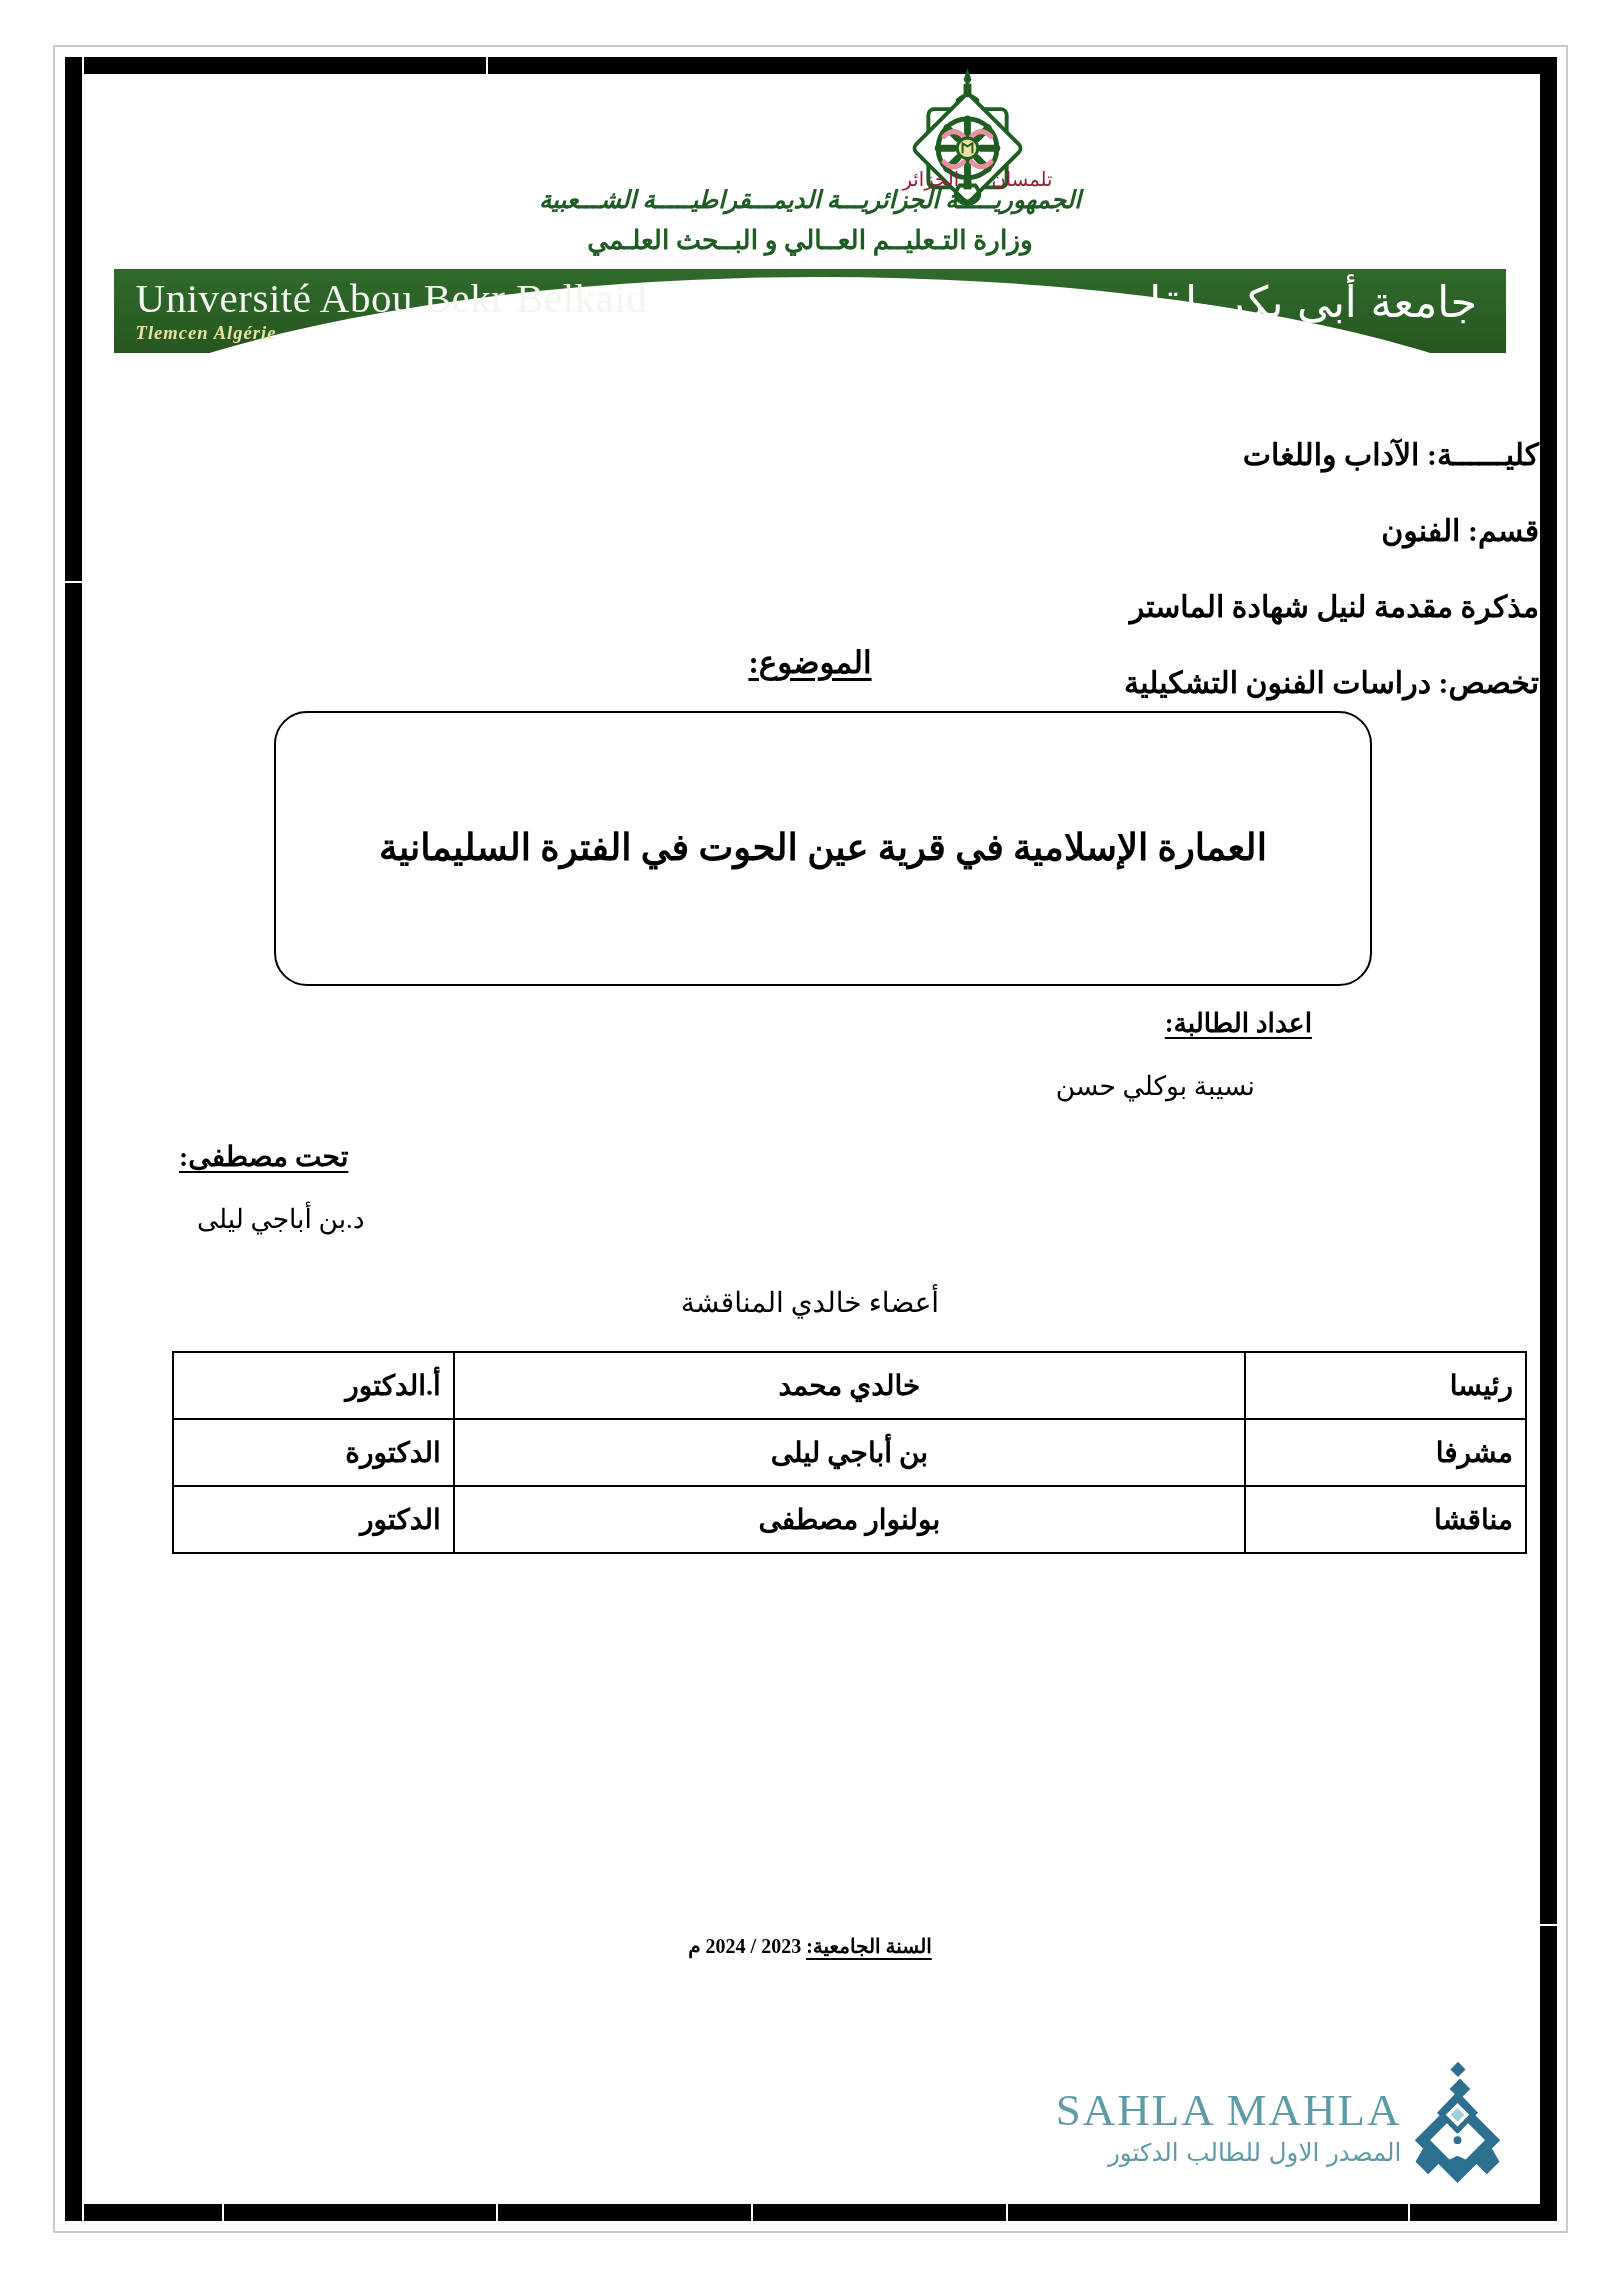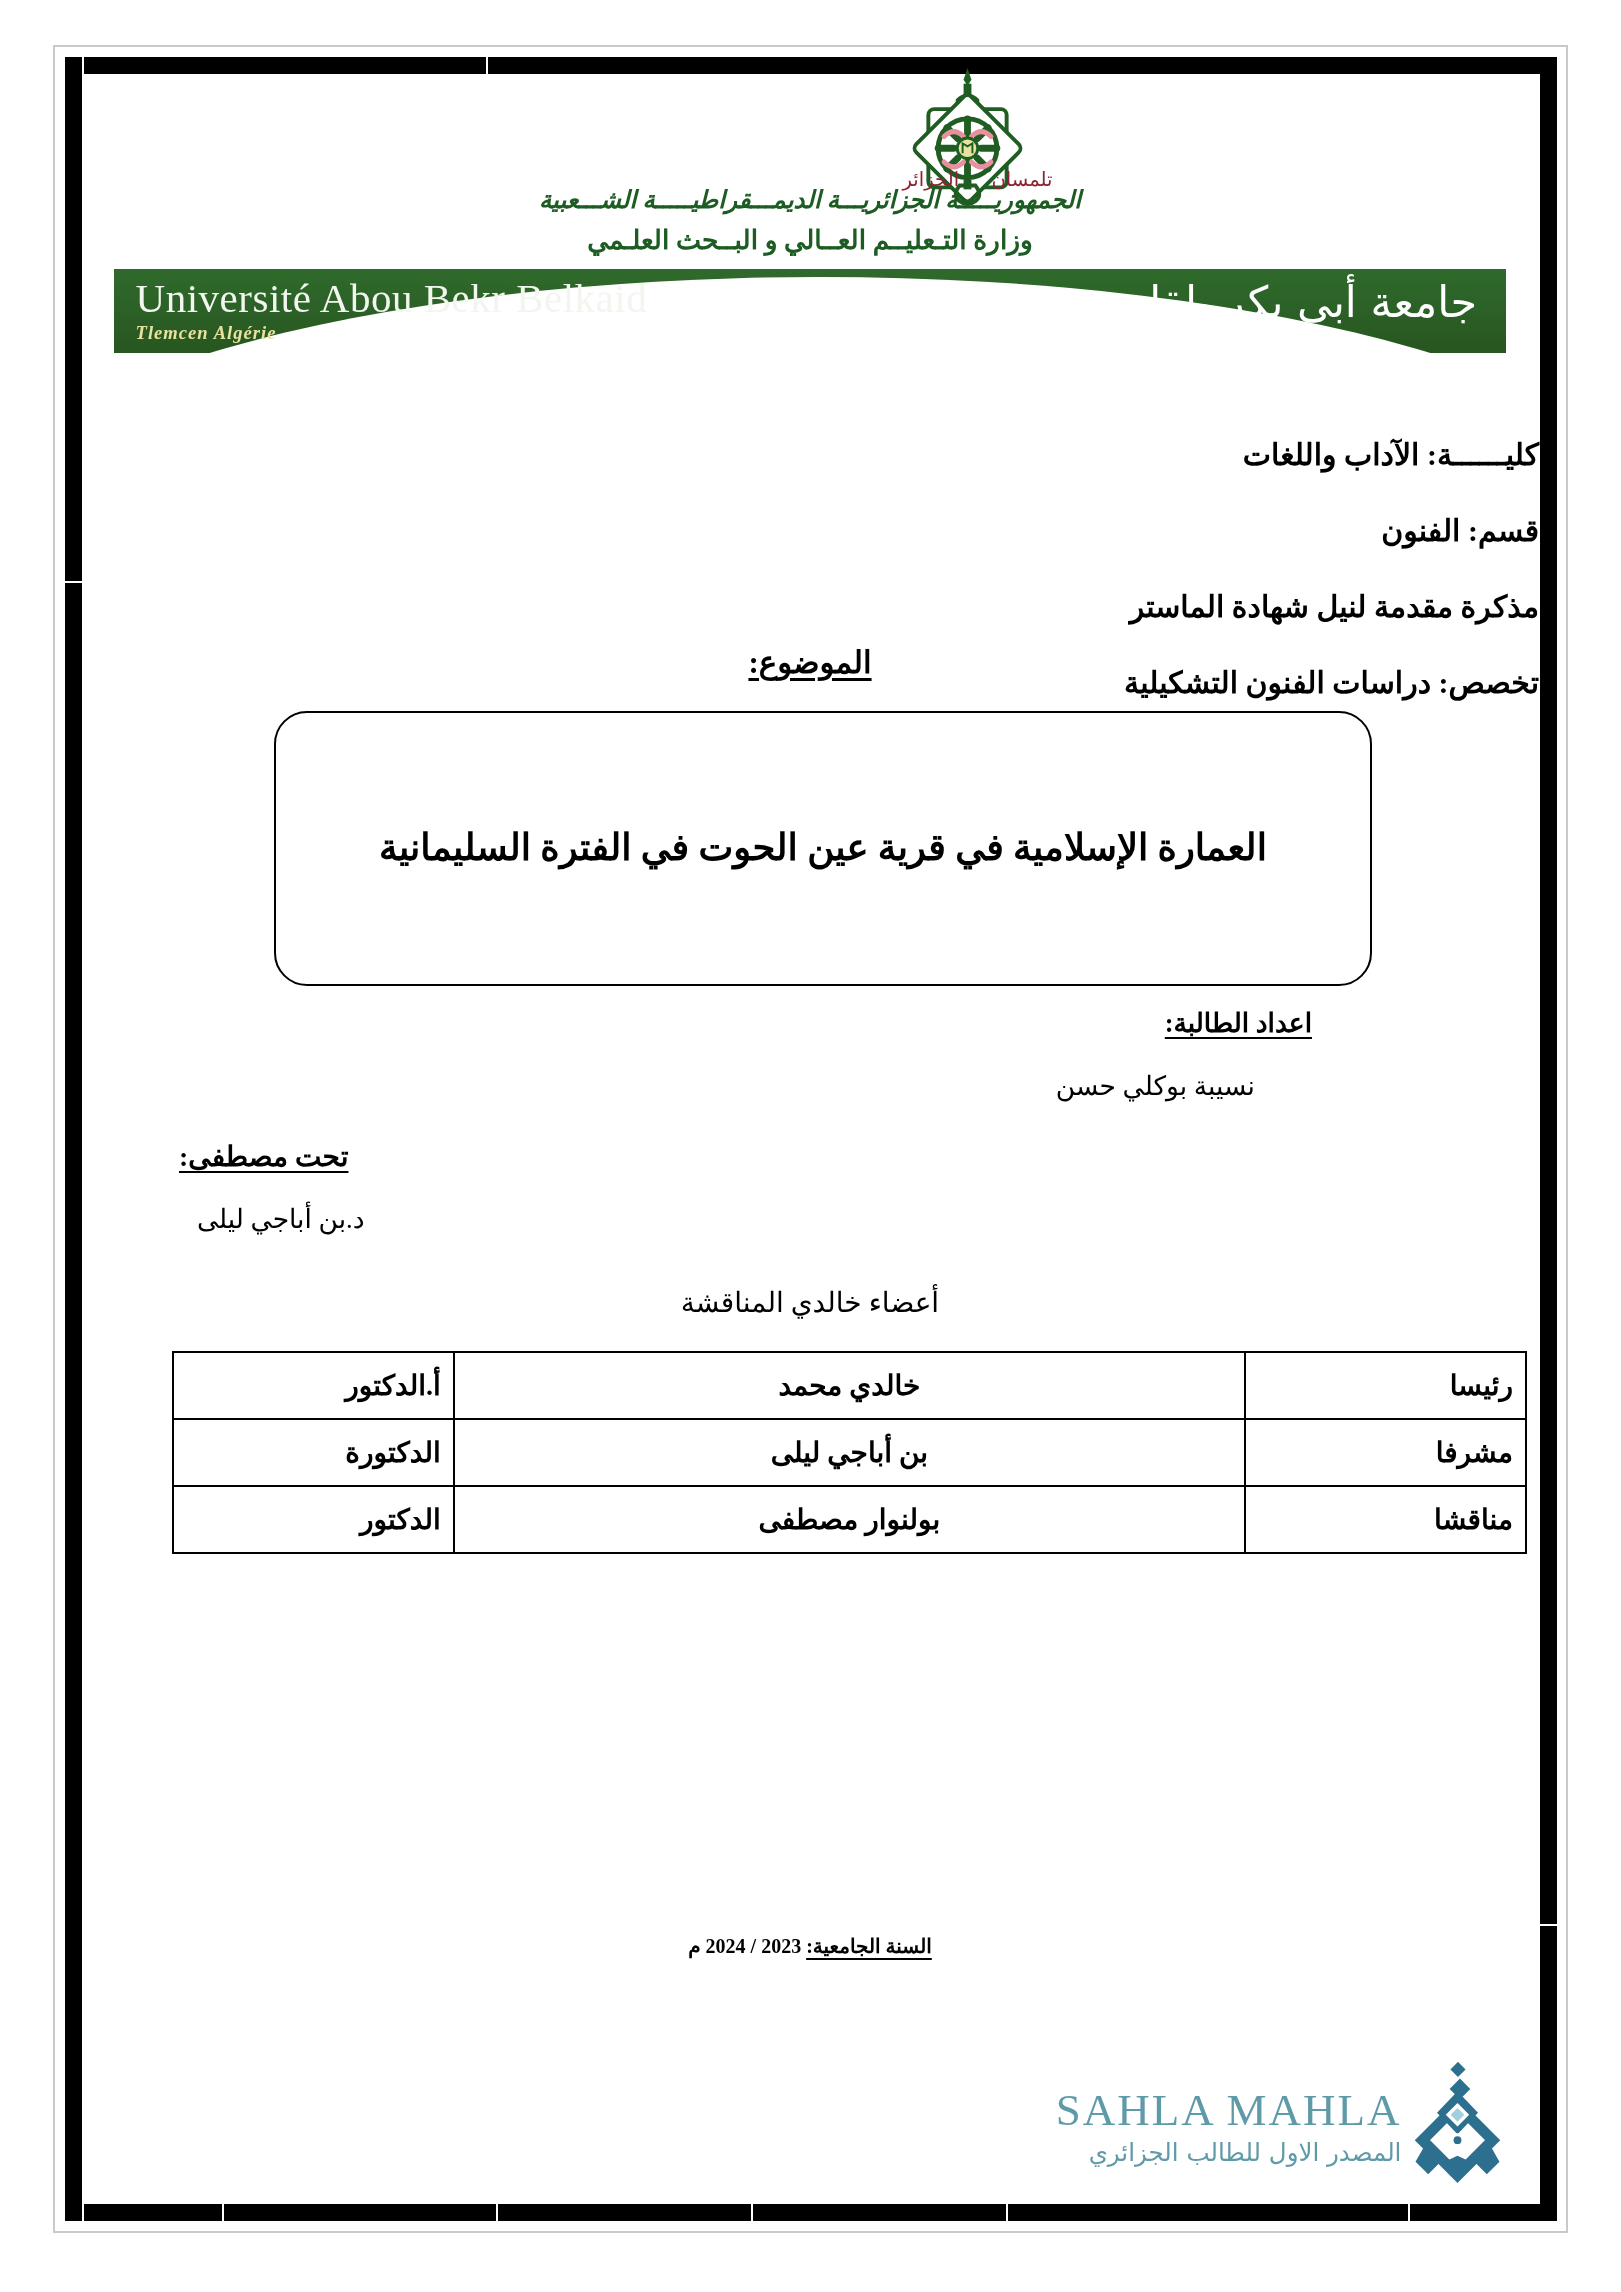--- a/index.html
+++ b/index.html
@@ -414,21 +414,21 @@
     </table>
 
     <div class="academic-year">
       <u>السنة الجامعية:</u>
       <span>2023 / 2024 م</span>
     </div>
 
     <div class="watermark">
       <div class="wm-text">
         <div class="wm-main">SAHLA MAHLA</div>
-        <div class="wm-sub">المصدر الاول للطالب الجزائري</div>
+        <div class="wm-sub">المصدر الاول للطالب الدكتور</div>
       </div>
       <div class="wm-mark">
         <svg viewBox="0 0 126 132" width="123" height="129" aria-hidden="true">
           <g fill="#2d6f8e">
             <rect x="58" y="2" width="11" height="11" transform="rotate(45 63.5 7.5)"></rect>
             <rect x="58" y="20" width="15" height="15" transform="rotate(45 65.5 27.5)"></rect>
             <path d="M63 30 L84 52 L63 74 L42 52 Z"></path>
             <path d="M63 44 L99 80 L63 116 L27 80 Z" fill="none" stroke="#2d6f8e" stroke-width="11"></path>
             <path d="M28 88 L44 104 L33 115 L20 102 Z"></path>
             <path d="M98 88 L82 104 L93 115 L106 102 Z"></path>

